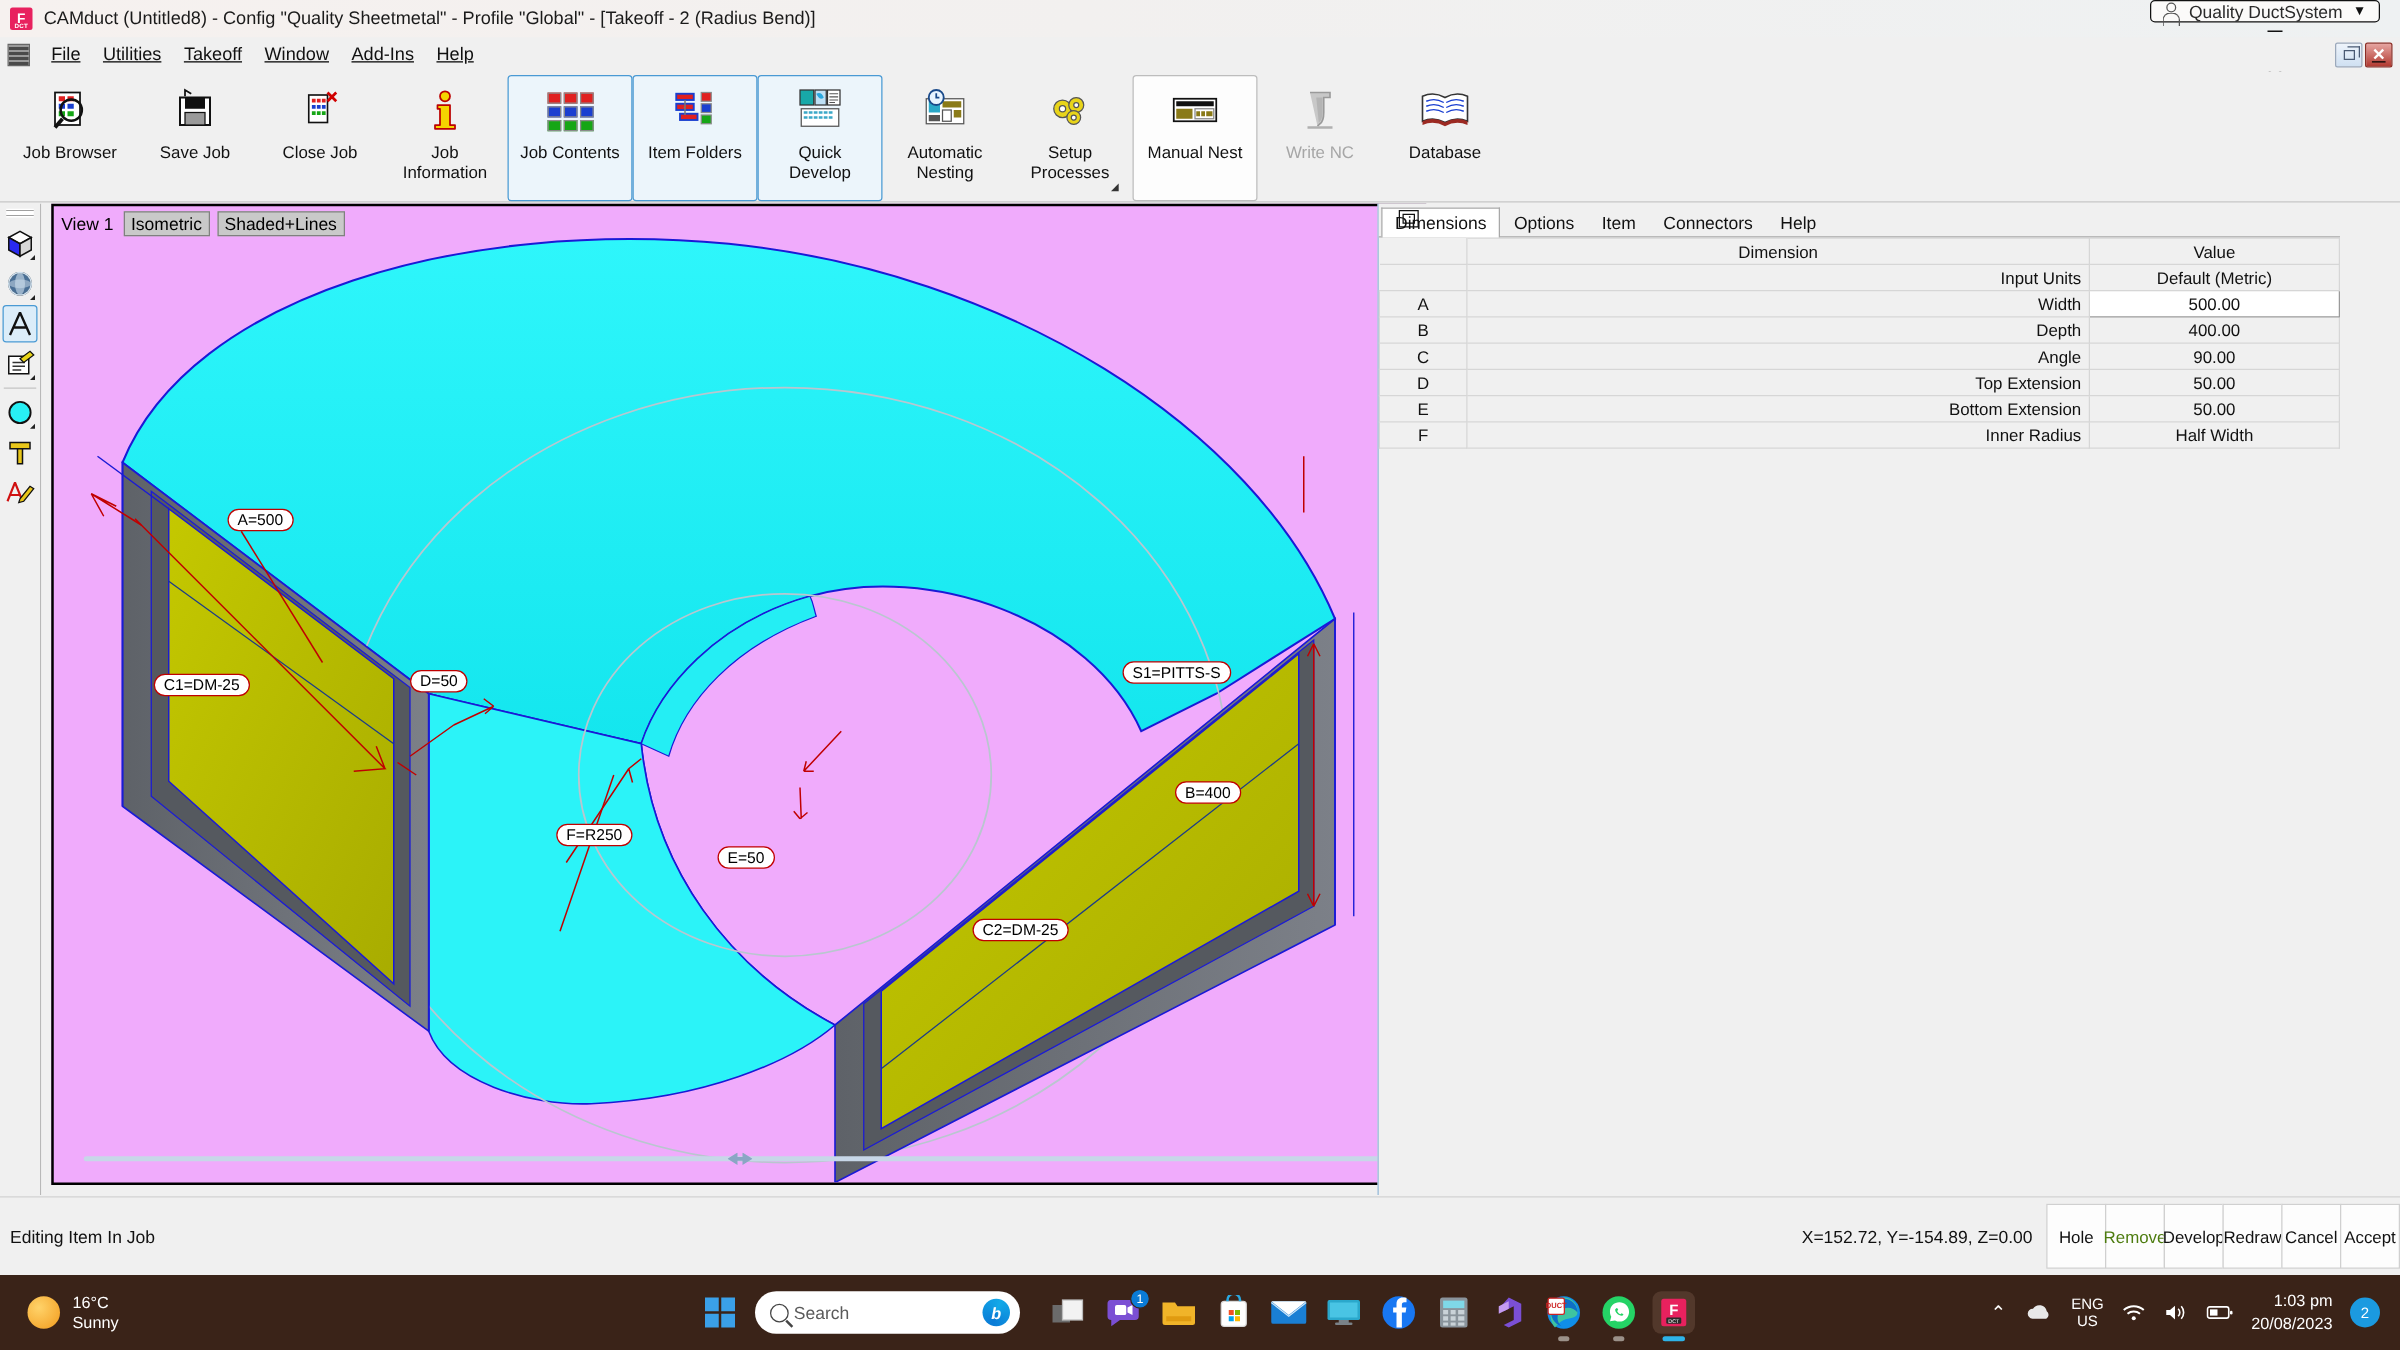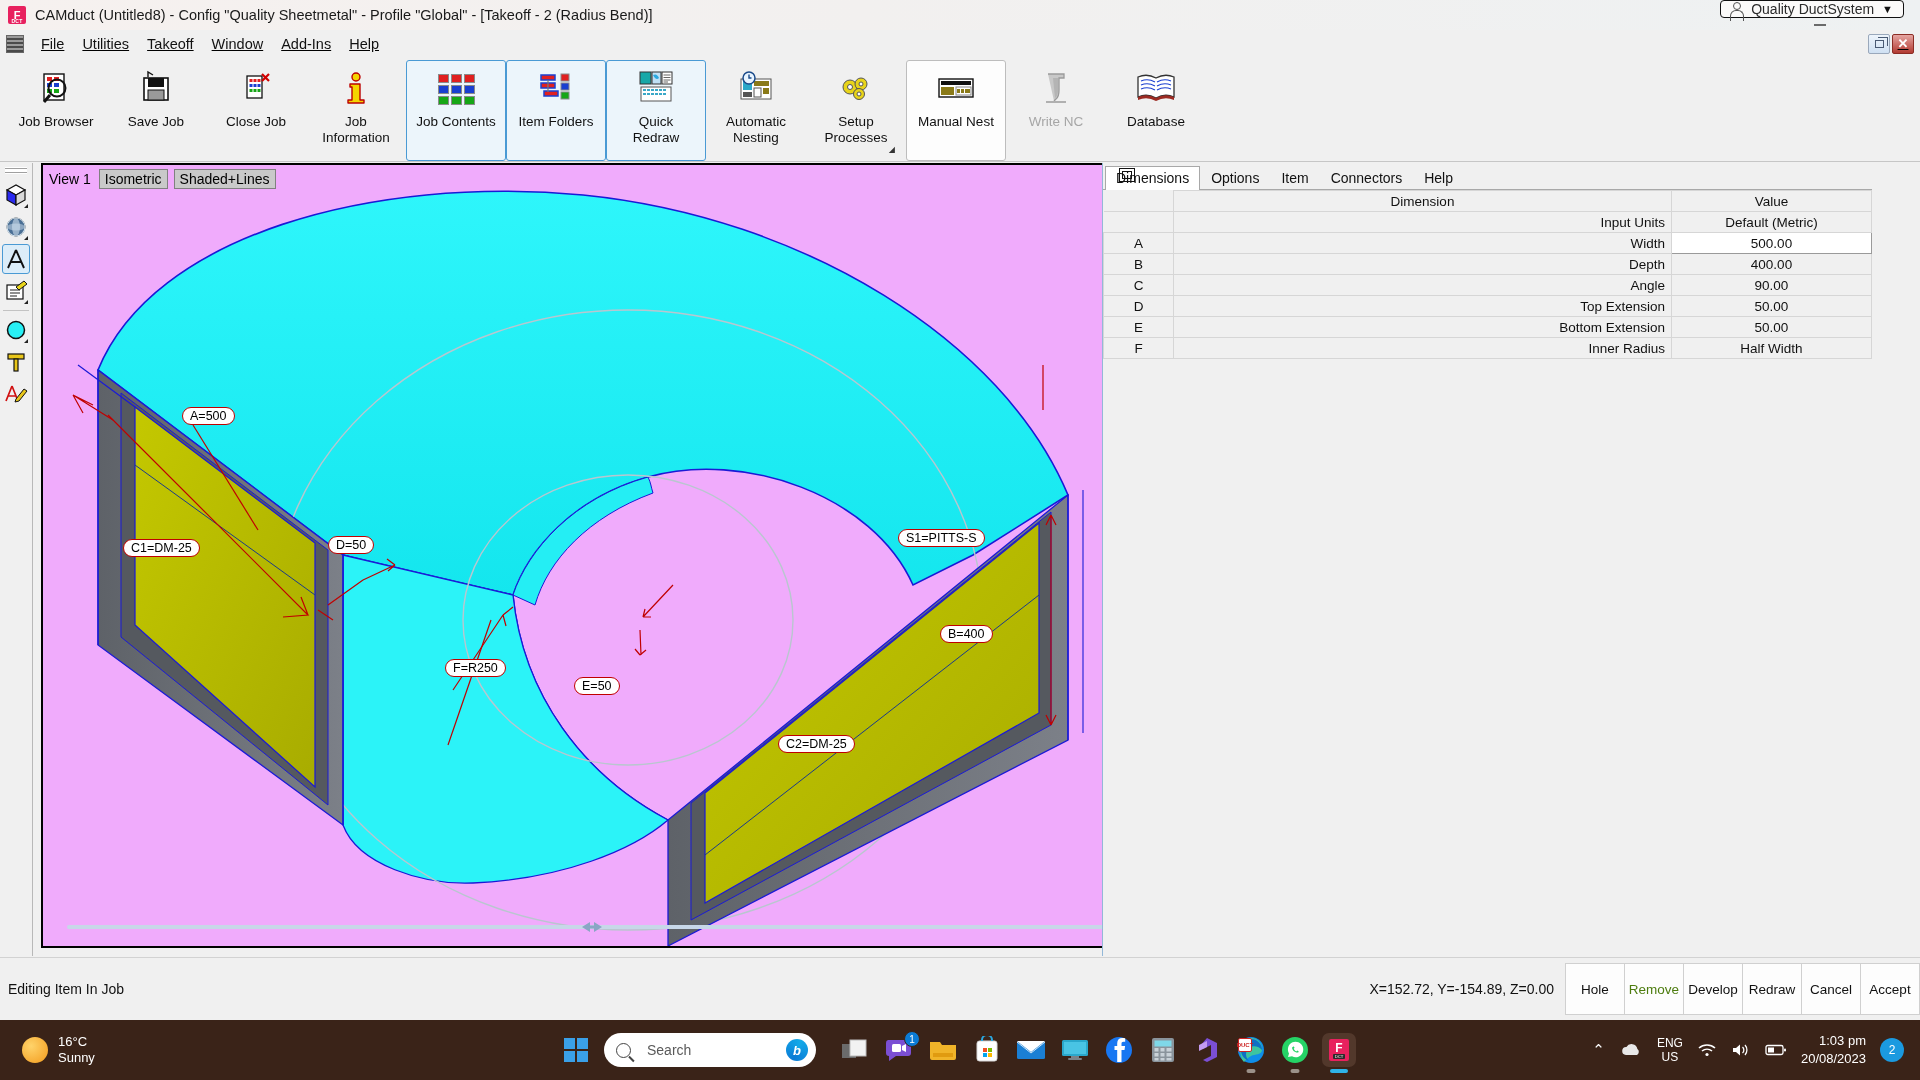--- a/index.html
+++ b/index.html
@@ -180,21 +180,21 @@
   
   .statusbar{
     position:absolute; left:0; top:957px; width:1920px; height:63px;
     background:#f0f0f0; border-top:1px solid #d2d2d2;
     display:flex; align-items:center;
   }
   .status-text{ font-size:14px; color:#111; margin-left:8px; }
   .status-right{ margin-left:auto; display:flex; align-items:center; height:63px; }
   .coords{ font-size:14px; color:#111; margin-right:12px; white-space:nowrap; }
   .sbtn{
-    width:60px; height:52px; border:1px solid #d0d0d0; background:#fdfdfd;
+    width:48px; height:52px; border:1px solid #d0d0d0; background:#fdfdfd;
     display:flex; align-items:center; justify-content:center; font-size:13.5px;
     color:#111; margin-left:-1px;
   }
   .sbtn.disabled{ color:#4d7c0f; }
 
   
   .taskbar{
     position:absolute; left:0; top:1020px; width:1920px; height:60px;
     background:#3a2318; display:flex; align-items:center;
   }
@@ -202,21 +202,21 @@
   .sun{ width:26px;height:26px;border-radius:50%;
         background:radial-gradient(circle at 35% 35%,#ffd36a,#f29b1d);}
   .wtxt{ color:#fff; font-size:13px; line-height:1.25; }
   .tb-center{ position:absolute; left:50%; transform:translateX(-50%);
       display:flex; align-items:center; gap:6px; }
   .winlogo{ width:24px;height:24px; display:grid; grid-template-columns:11px 11px;
       grid-template-rows:11px 11px; gap:2px; }
   .winlogo i{ background:#3aa0e8; display:block; }
   .searchbox{
     width:212px; height:34px; background:#fff; border-radius:17px;
-    display:flex; align-items:center; padding:0 8px 0 12px; gap:16px; margin-left:10px;
+    display:flex; align-items:center; padding:0 8px 0 12px; gap:4px; margin-left:10px;
   }
   .search-icon{ width:15px;height:15px;border:1.8px solid #444; border-radius:50%; position:relative; flex:none;}
   .search-icon:after{content:"";position:absolute;right:-5px;bottom:-3px;width:7px;height:1.8px;background:#444;transform:rotate(45deg);}
   .searchph{ color:#5a5a5a; font-size:14px; flex:1; }
   .bing{ width:22px;height:22px;border-radius:50%;
      background:conic-gradient(from 200deg,#0a7bd6,#13a9e8,#0a7bd6);
      display:flex;align-items:center;justify-content:center;color:#fff;font-size:13px;font-style:italic;font-weight:bold;}
   .tbicons{ display:flex; align-items:center; gap:10px; margin-left:16px; }
   .tbi{ width:34px;height:34px; position:relative; display:flex;align-items:center;justify-content:center;}
   .tbi.running:after{ content:""; position:absolute; bottom:-6px; left:50%; transform:translateX(-50%);
@@ -404,21 +404,21 @@
               <rect x="9" y="24" width="3" height="2"></rect>
               <rect x="13" y="24" width="3" height="2"></rect>
               <rect x="17" y="24" width="3" height="2"></rect>
               <rect x="21" y="24" width="3" height="2"></rect>
               <rect x="25" y="24" width="3" height="2"></rect>
               <rect x="29" y="24" width="3" height="2"></rect>
             </g>
         </svg>
       </div>
       <div class="rl" style="white-space:pre-line">Quick
-Redraw</div>
+Develop</div>
     </div>
 
     <div class="rib-btn">
       <div class="ico">
         <svg width="42" height="40" viewBox="0 0 42 40">
           <rect x="6" y="10" width="30" height="20" fill="#fff" stroke="#555"></rect>
           <rect x="8" y="12" width="9" height="9" fill="#2aa8c8"></rect>
           <rect x="8" y="23" width="9" height="5" fill="#555"></rect>
           <rect x="19" y="12" width="15" height="5" fill="#8a7a18"></rect>
           <rect x="19" y="19" width="7" height="9" fill="#fff" stroke="#555"></rect>

